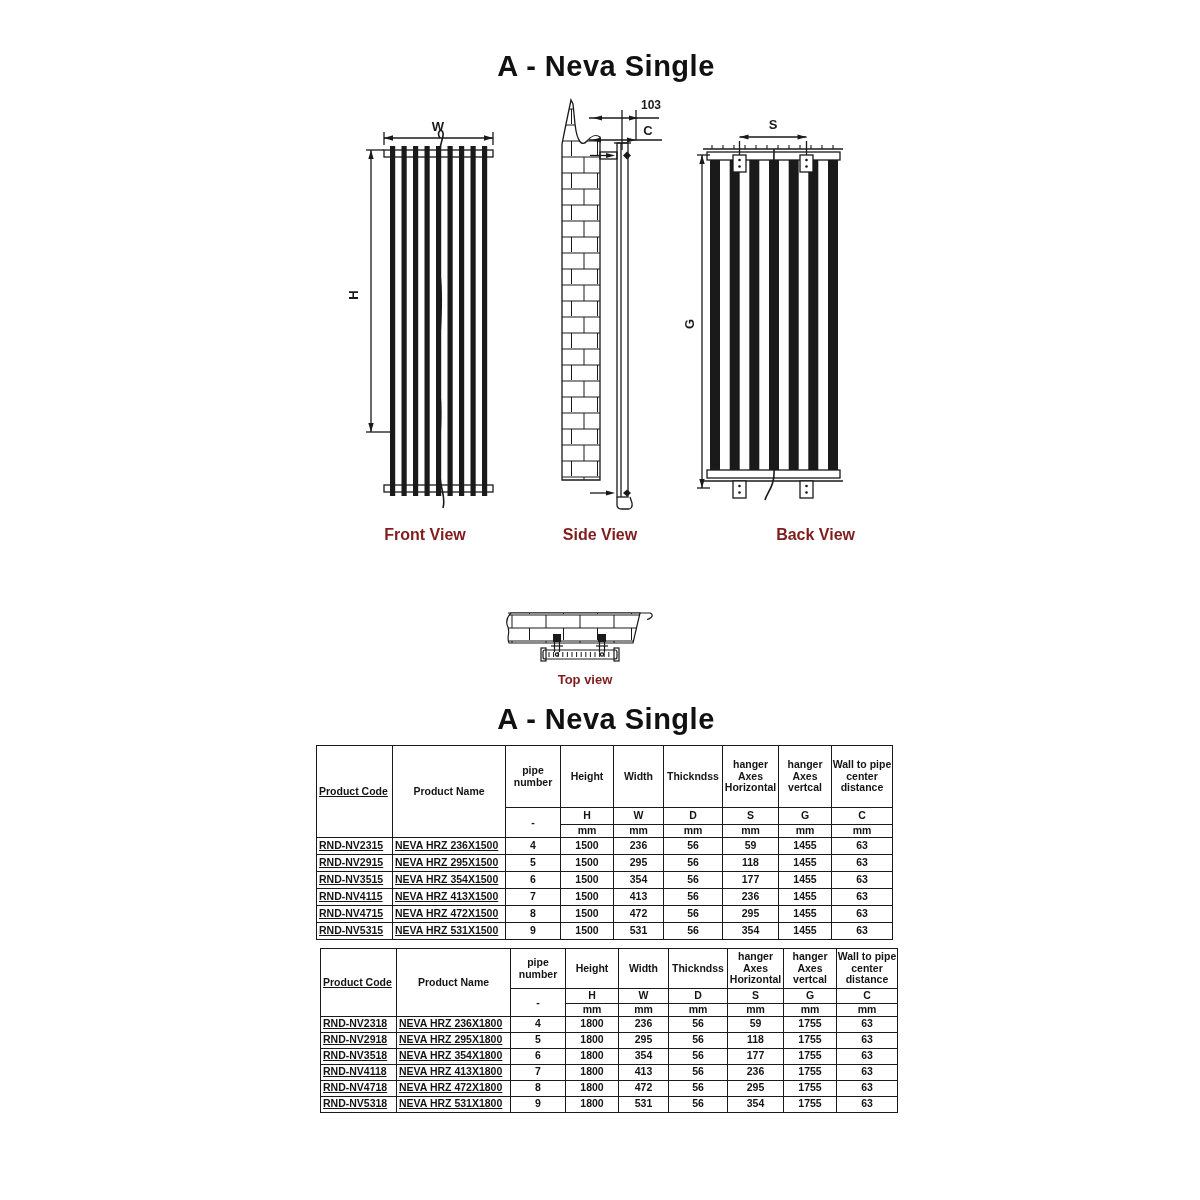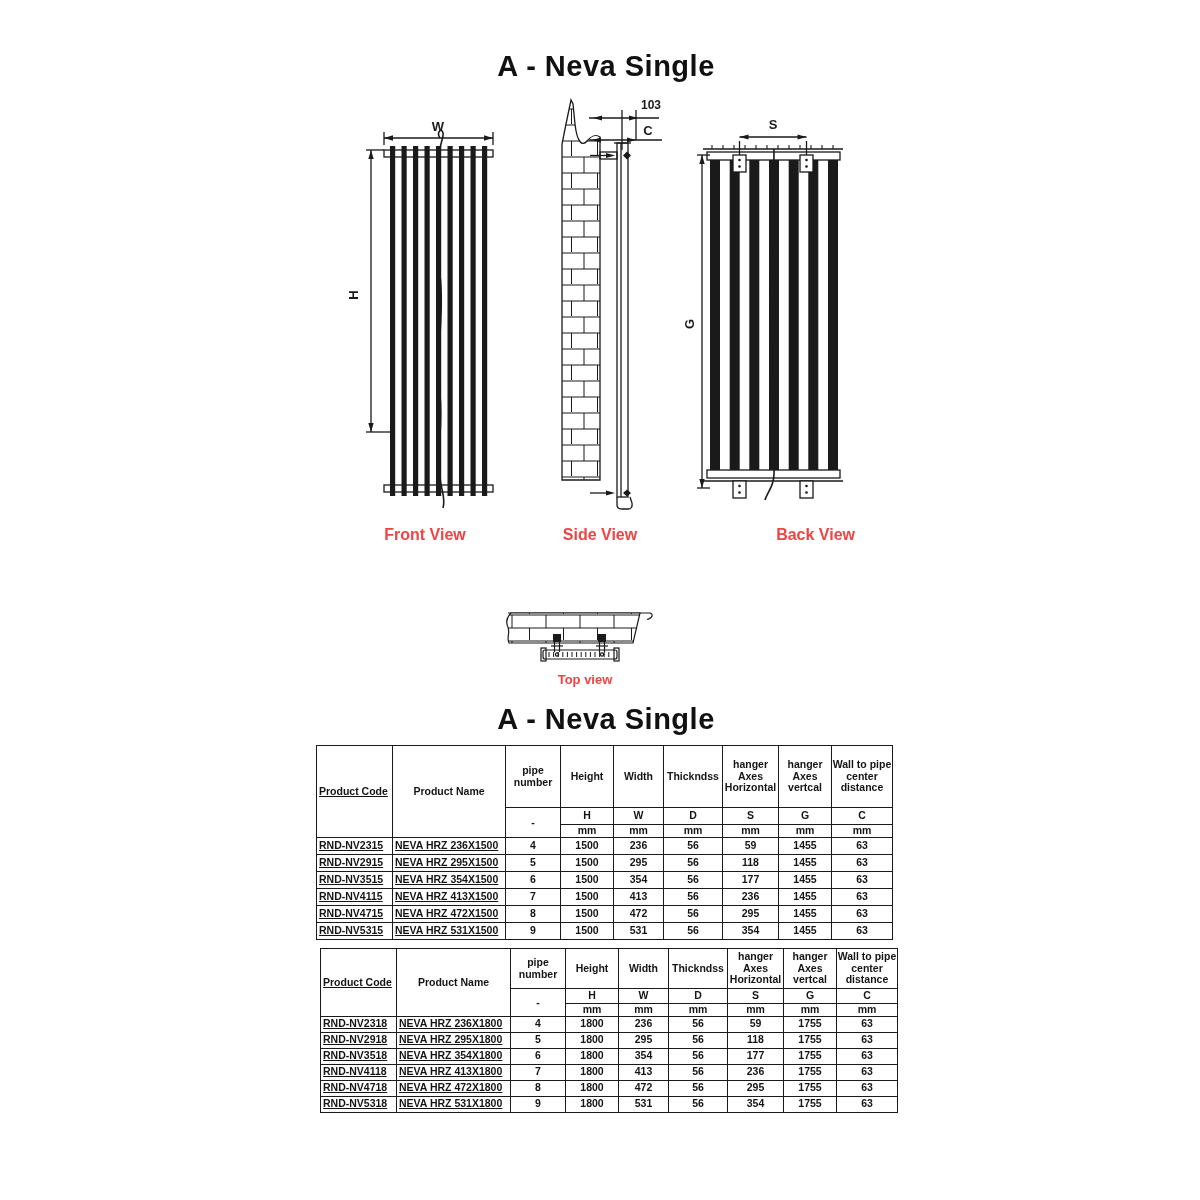--- a/index.html
+++ b/index.html
@@ -1,20 +1,20 @@
 <!DOCTYPE html>
 <html><head>
 <meta charset="utf-8">
 <style>
   html,body{margin:0;padding:0;background:#fff;}
   .page{position:relative;width:961px;height:1200px;background:#ffffff;
         font-family:"Liberation Sans",sans-serif;color:#1a1a1a;overflow:hidden;}
   .doc-title{position:absolute;left:6px;width:1200px;text-align:center;
              font-weight:bold;font-size:29px;letter-spacing:.5px;color:#111;}
-  .view-label{position:absolute;text-align:center;font-weight:bold;font-size:16px;color:#ef4444;}
+  .view-label{position:absolute;text-align:center;font-weight:bold;font-size:16px;color:#7f1d1d;}
   .view-label.small{font-size:13px;}
   svg.draw{position:absolute;overflow:visible;}
 
   table.spec{position:absolute;border-collapse:collapse;table-layout:fixed;
              background:#fff;font-weight:bold;color:#141414;}
   table.spec td{border:1.6px solid #1a1a1a;text-align:center;vertical-align:middle;
                 padding:0;font-size:10.5px;line-height:1.12;overflow:hidden;}
   table.spec td.cell-code,table.spec td.cell-name{text-align:left;padding-left:2px;text-decoration:underline;}
   .t1500 tr.r-main{height:62px;}
   .t1500 tr.r-sub{height:17px;}

